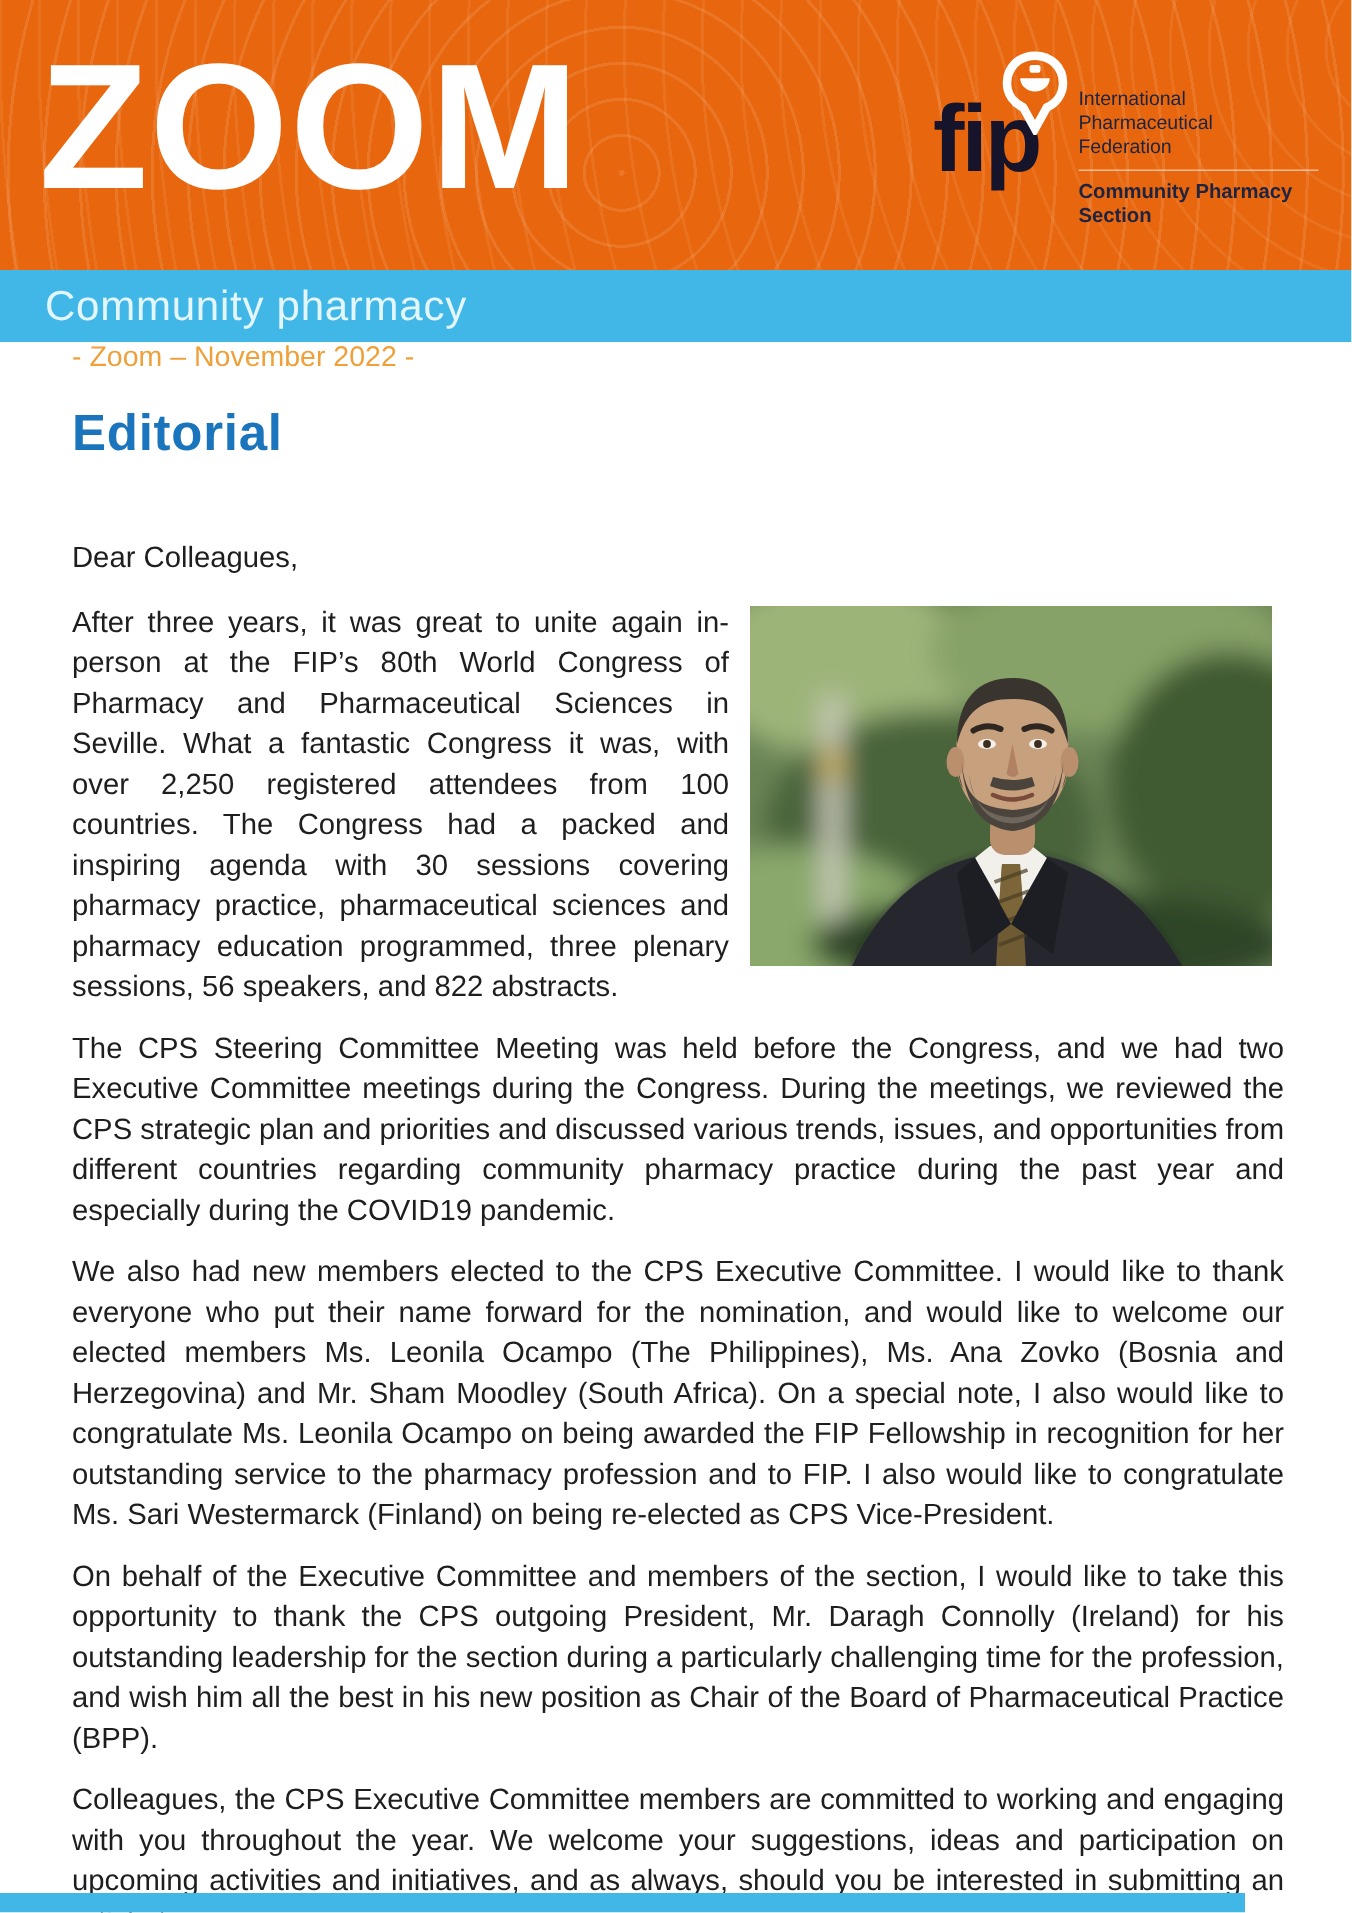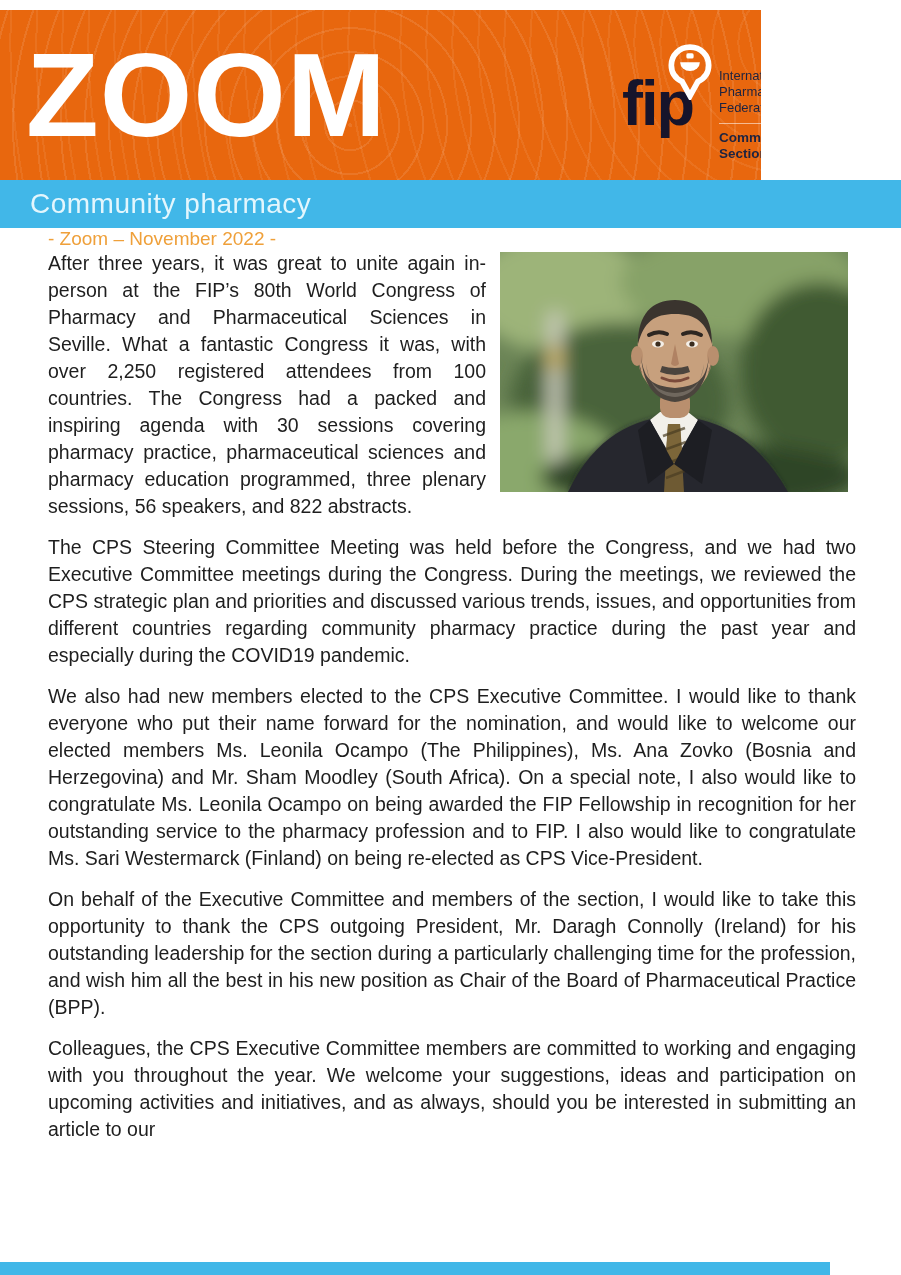--- a/index.html
+++ b/index.html
@@ -8,21 +8,21 @@
     background:#ffffff;
     font-family:"Liberation Sans", sans-serif;
     color:#1e1e1e;
     position:relative;
     overflow:hidden;
   }
   .page{width:901px;height:1275px;position:relative;background:#fff;}
 
   
   .masthead{
-    position:absolute;top:10px;left:0;width:761px;height:180px;
+    position:absolute;top:0;left:0;width:901px;height:180px;
     background:
       repeating-radial-gradient(circle at 46% 64%, rgba(255,255,255,0.10) 0 2px, transparent 2px 24px),
       repeating-radial-gradient(circle at 104% 18%, rgba(255,255,255,0.07) 0 2px, transparent 2px 26px),
       #e8670e;
     overflow:hidden;
   }
   .zoom-title{
     position:absolute;left:26px;top:-5px;
     font-size:119px;font-weight:800;letter-spacing:1px;
     color:#ffffff;line-height:180px;
@@ -60,21 +60,21 @@
     padding:0 45px 0 48px;box-sizing:border-box;
   }
   .issue-line{
     color:#efa03a;font-size:19px;font-weight:400;
   }
   .editorial-heading{
     margin-top:20px;color:#1b75bc;font-size:34px;font-weight:700;
     letter-spacing:0.5px;
   }
   .salutation{margin-top:52px;font-size:19.5px;}
-  .body-copy{}
+  .body-copy{margin-top:18px;}
   .body-copy p{
     margin:0 0 14px 0;
     font-size:19.5px;line-height:27px;
     text-align:justify;
   }
   .portrait{
     float:right;width:348px;height:240px;
     margin:2px 8px 6px 14px;
     display:block;
   }
@@ -111,20 +111,22 @@
       </div>
     </div>
   </header>
 
   <div class="banner">
     <span class="banner-label">Community pharmacy</span>
   </div>
 
   <main class="content">
     <div class="issue-line">- Zoom – November 2022 -</div>
+    <h1 class="editorial-heading">Editorial</h1>
+    <div class="salutation">Dear Colleagues,</div>
 
     <div class="body-copy clearfix">
 
       <svg class="portrait" viewBox="0 0 348 240" preserveAspectRatio="none" aria-hidden="true">
         <defs>
           <filter id="blurBg" x="-20%" y="-20%" width="140%" height="140%">
               <feGaussianBlur stdDeviation="9"></feGaussianBlur>
             </filter>
           <filter id="blurSoft" x="-20%" y="-20%" width="140%" height="140%">
               <feGaussianBlur stdDeviation="3"></feGaussianBlur>

